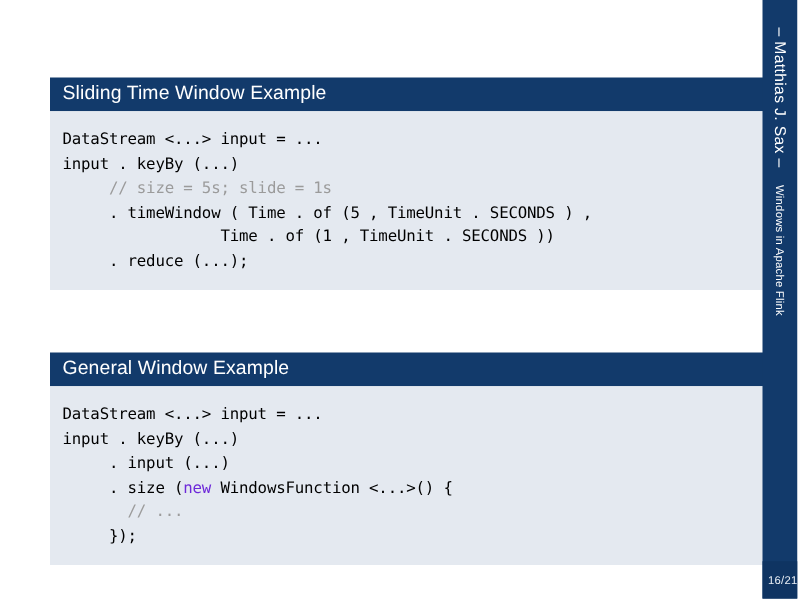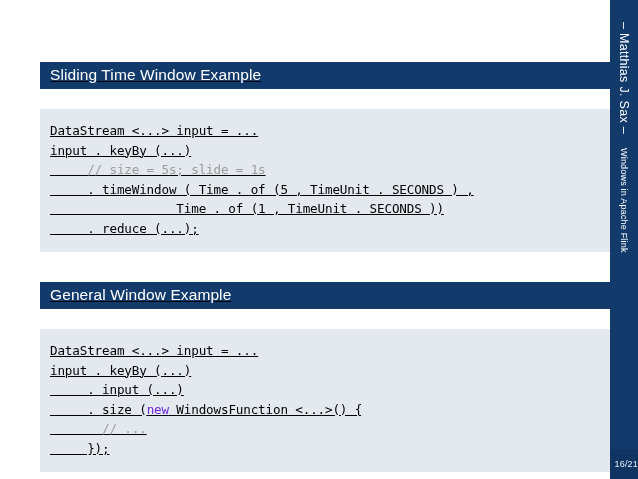--- a/index.html
+++ b/index.html
@@ -101,37 +101,35 @@
     left: 0;
     top: 48px;
     width: 610px;
     height: 431px;
   }
 
   .block {
     position: absolute;
     left: 40px;
     width: 576px;
-    text-decoration: underline;
   }
   .block-1 { top: 14px; }
   .block-2 { top: 234px; border-radius: 20px; }
 
   .block-header {
     background: #123a6b;
     color: #ffffff;
     font-size: 15.5px;
     padding: 4px 10px 5px 10px;
     letter-spacing: 0.1px;
     white-space: nowrap;
   }
   .block-body {
     background: #e4e9f0;
     padding: 12px 10px 14px 10px;
-    margin-top: 20px;
   }
 
   pre.code {
     margin: 0;
     font-family: "DejaVu Sans Mono", monospace;
     font-size: 12.6px;
     line-height: 19.5px;
     color: #000000;
     white-space: pre;
     letter-spacing: -0.15px;

